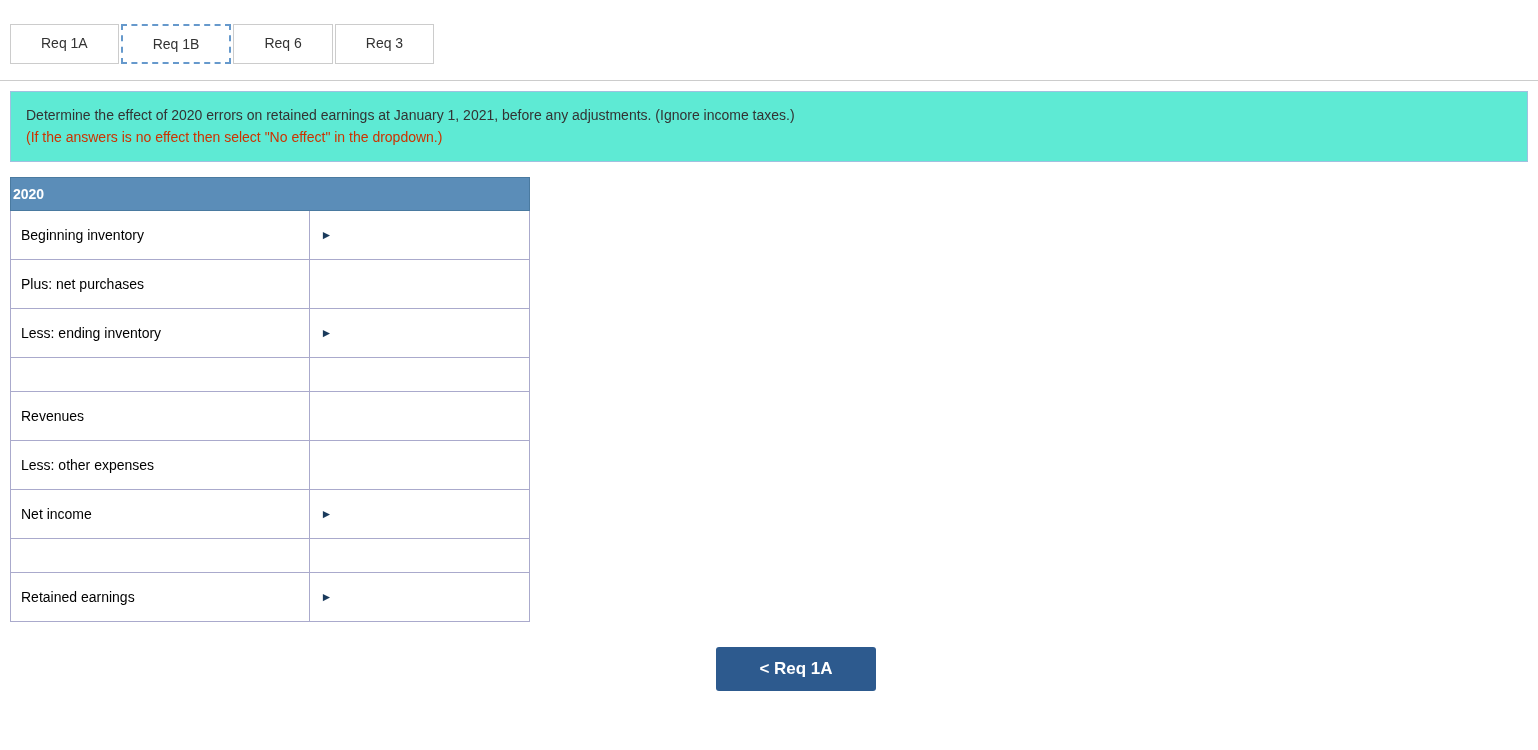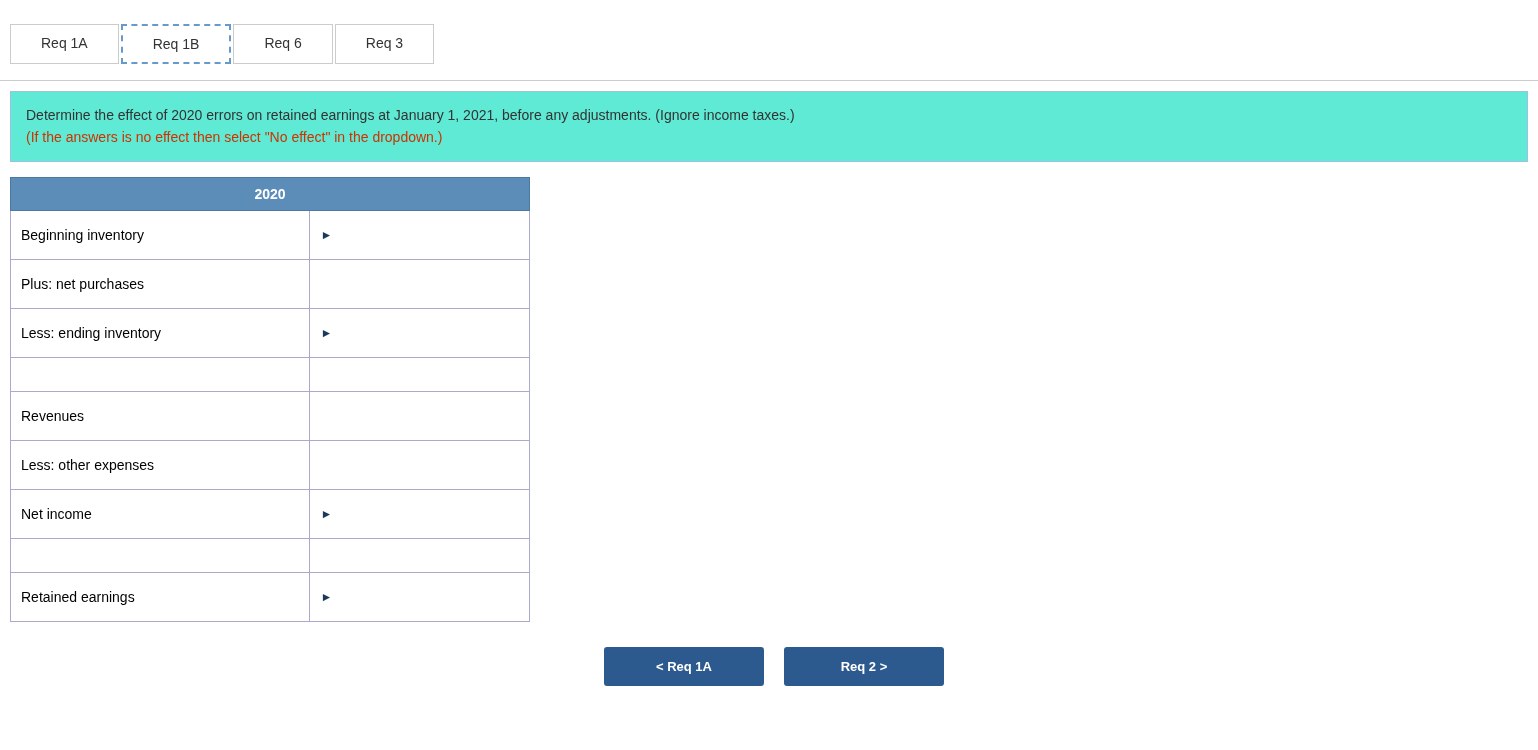--- a/index.html
+++ b/index.html
@@ -63,21 +63,21 @@
 
     table {
       border-collapse: collapse;
       width: 100%;
     }
 
     table th {
       background: #5b8db8;
       color: #fff;
       font-weight: bold;
-      text-align: center;
+      text-align: left;
       padding: 8px 2px;
       border: 1px solid #4a7aa0;
     }
 
     table td {
       border: 1px solid #aac;
       padding: 16px 10px;
       height: 34px;
     }
 
@@ -110,25 +110,26 @@
       gap: 20px;
       margin-top: 25px;
       margin-left: 10px;
     }
 
     .nav-btn {
       background: #2d5a8e;
       color: #fff;
       border: none;
       padding: 12px 35px;
-      font-size: 13px;
+      font-size: 17px;
       font-weight: bold;
       cursor: pointer;
       border-radius: 3px;
       min-width: 160px;
+      margin-left: 44px;
     }
   </style>
 </head>
 <body>
 
 <div class="tabs-container">
   <div class="tab">
     <span>Req 1A</span>
   </div>
   <div class="tab active">
@@ -217,14 +218,13 @@
             <span class="dropdown-arrow">►</span>
           </div>
         </td>
       </tr>
     </tbody>
   </table>
 </div>
 
 <div class="nav-buttons">
   <button class="nav-btn">&lt; Req 1A</button>
-  <button class="nav-btn">Req 2 &gt;</button>
 </div>
 
 </body></html>

